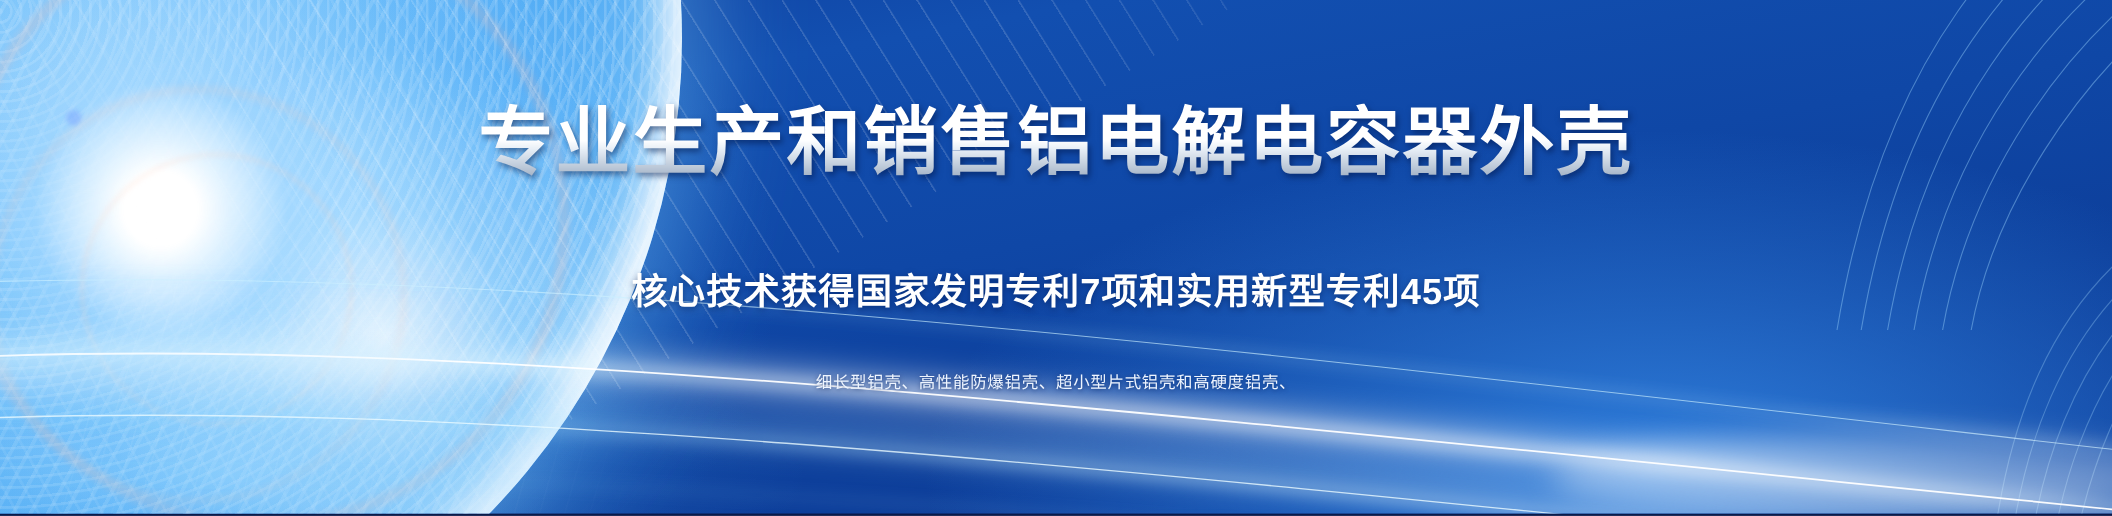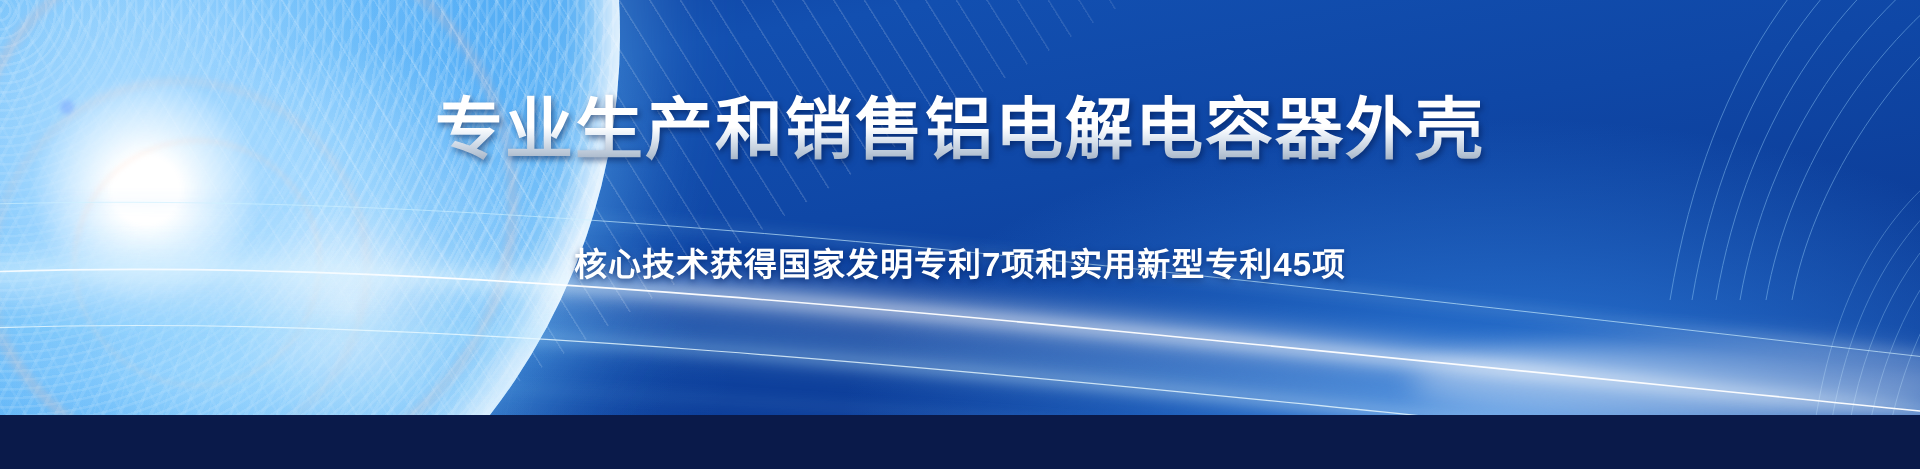--- a/index.html
+++ b/index.html
@@ -1,21 +1,21 @@
 <!DOCTYPE html>
 <html lang="zh-CN"><head>
 <meta charset="utf-8">
 <title>Banner</title>
 <style>
   html,body{margin:0;padding:0;background:#0a1a4a;}
   *{box-sizing:border-box;}
 
   #banner{
     position:relative;
-    width:1920px;height:415px;
+    width:1920px;height:467px;
     overflow:hidden;
     font-family:"Liberation Sans","DejaVu Sans",sans-serif;
     background:
       radial-gradient(ellipse 1100px 520px at 1500px 430px, #2f7fdd 0%, rgba(47,127,221,0) 60%),
       radial-gradient(ellipse 900px 640px at 150px 250px, #2a79d8 0%, rgba(42,121,216,0) 62%),
       linear-gradient(170deg,#0e3f9e 0%,#124fb0 22%,#0f47a6 48%,#0d3f9b 70%,#0b3893 100%);
   }
 
   
   .planet{
@@ -225,16 +225,17 @@
 
     <ellipse cx="1690" cy="296" rx="280" ry="40" fill="#ffffff" opacity="0.33" filter="url(#soft2)"></ellipse>
     <ellipse cx="170" cy="196" rx="230" ry="34" fill="#dff3ff" opacity="0.30" filter="url(#soft2)"></ellipse>
   </svg>
 
   <div class="content">
     <h1 class="headline">专业生产和销售铝电解电容器外壳</h1>
 
     <h2 class="subhead">核心技术获得国家发明专利7项和实用新型专利45项</h2>
 
+    <p class="desc">细长型铝壳、高性能防爆铝壳、超小型片式铝壳和高硬度铝壳、</p>
 
   </div>
 
 </div>
 
 </body></html>

